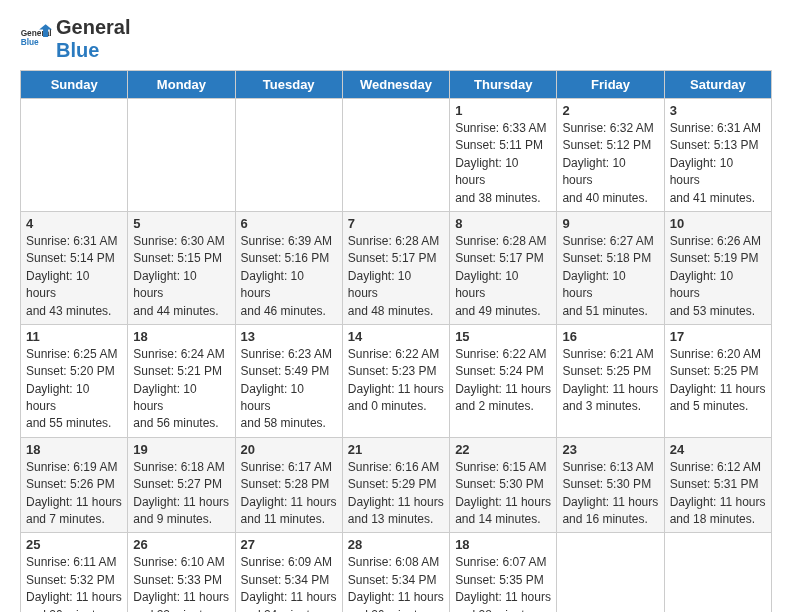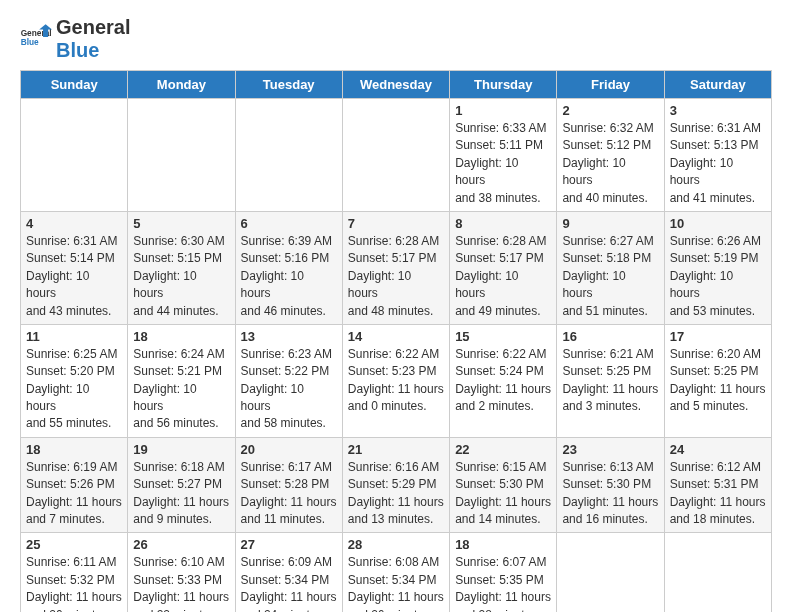--- a/index.html
+++ b/index.html
@@ -198,21 +198,21 @@
         <td>
           <span class="day-number">18</span>
           <div class="day-info" style="white-space: pre-line;">Sunrise: 6:24 AM
 Sunset: 5:21 PM
 Daylight: 10 hours
 and 56 minutes.</div>
         </td>
         <td>
           <span class="day-number">13</span>
           <div class="day-info" style="white-space: pre-line;">Sunrise: 6:23 AM
-Sunset: 5:22 PM
+Sunset: 5:49 PM
 Daylight: 10 hours
 and 58 minutes.</div>
         </td>
         <td>
           <span class="day-number">14</span>
           <div class="day-info" style="white-space: pre-line;">Sunrise: 6:22 AM
 Sunset: 5:23 PM
 Daylight: 11 hours
 and 0 minutes.</div>
         </td>

